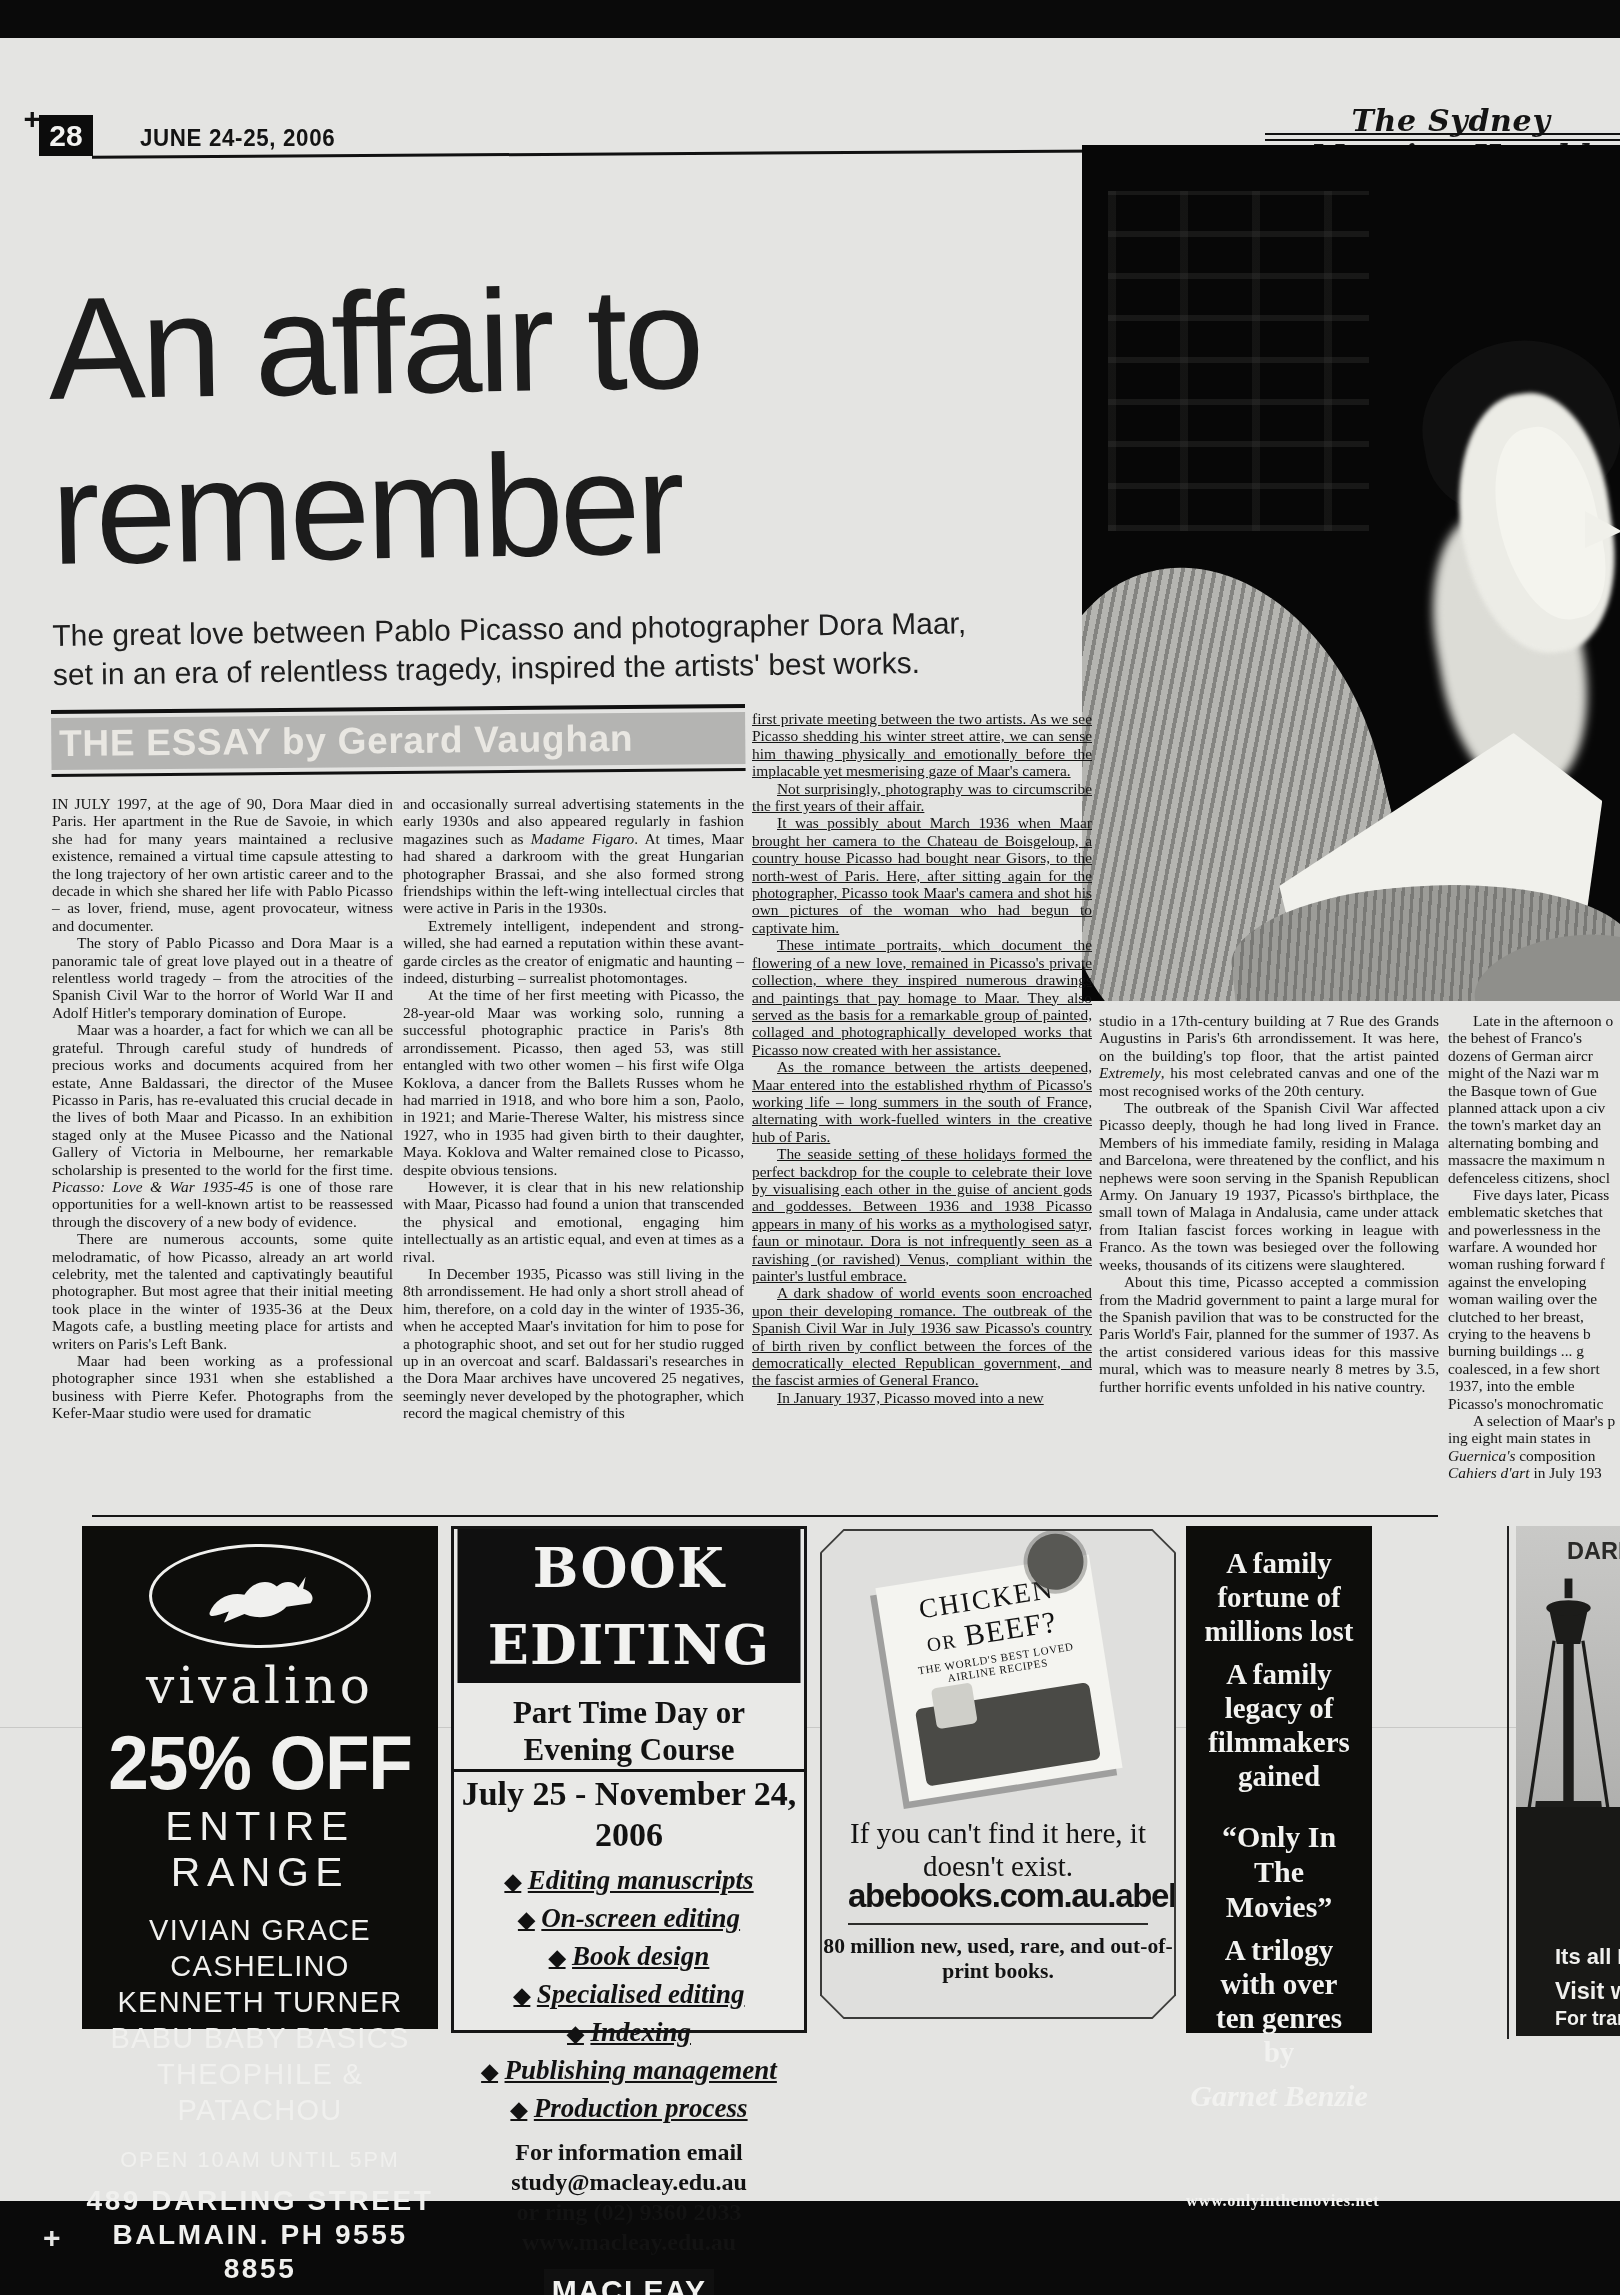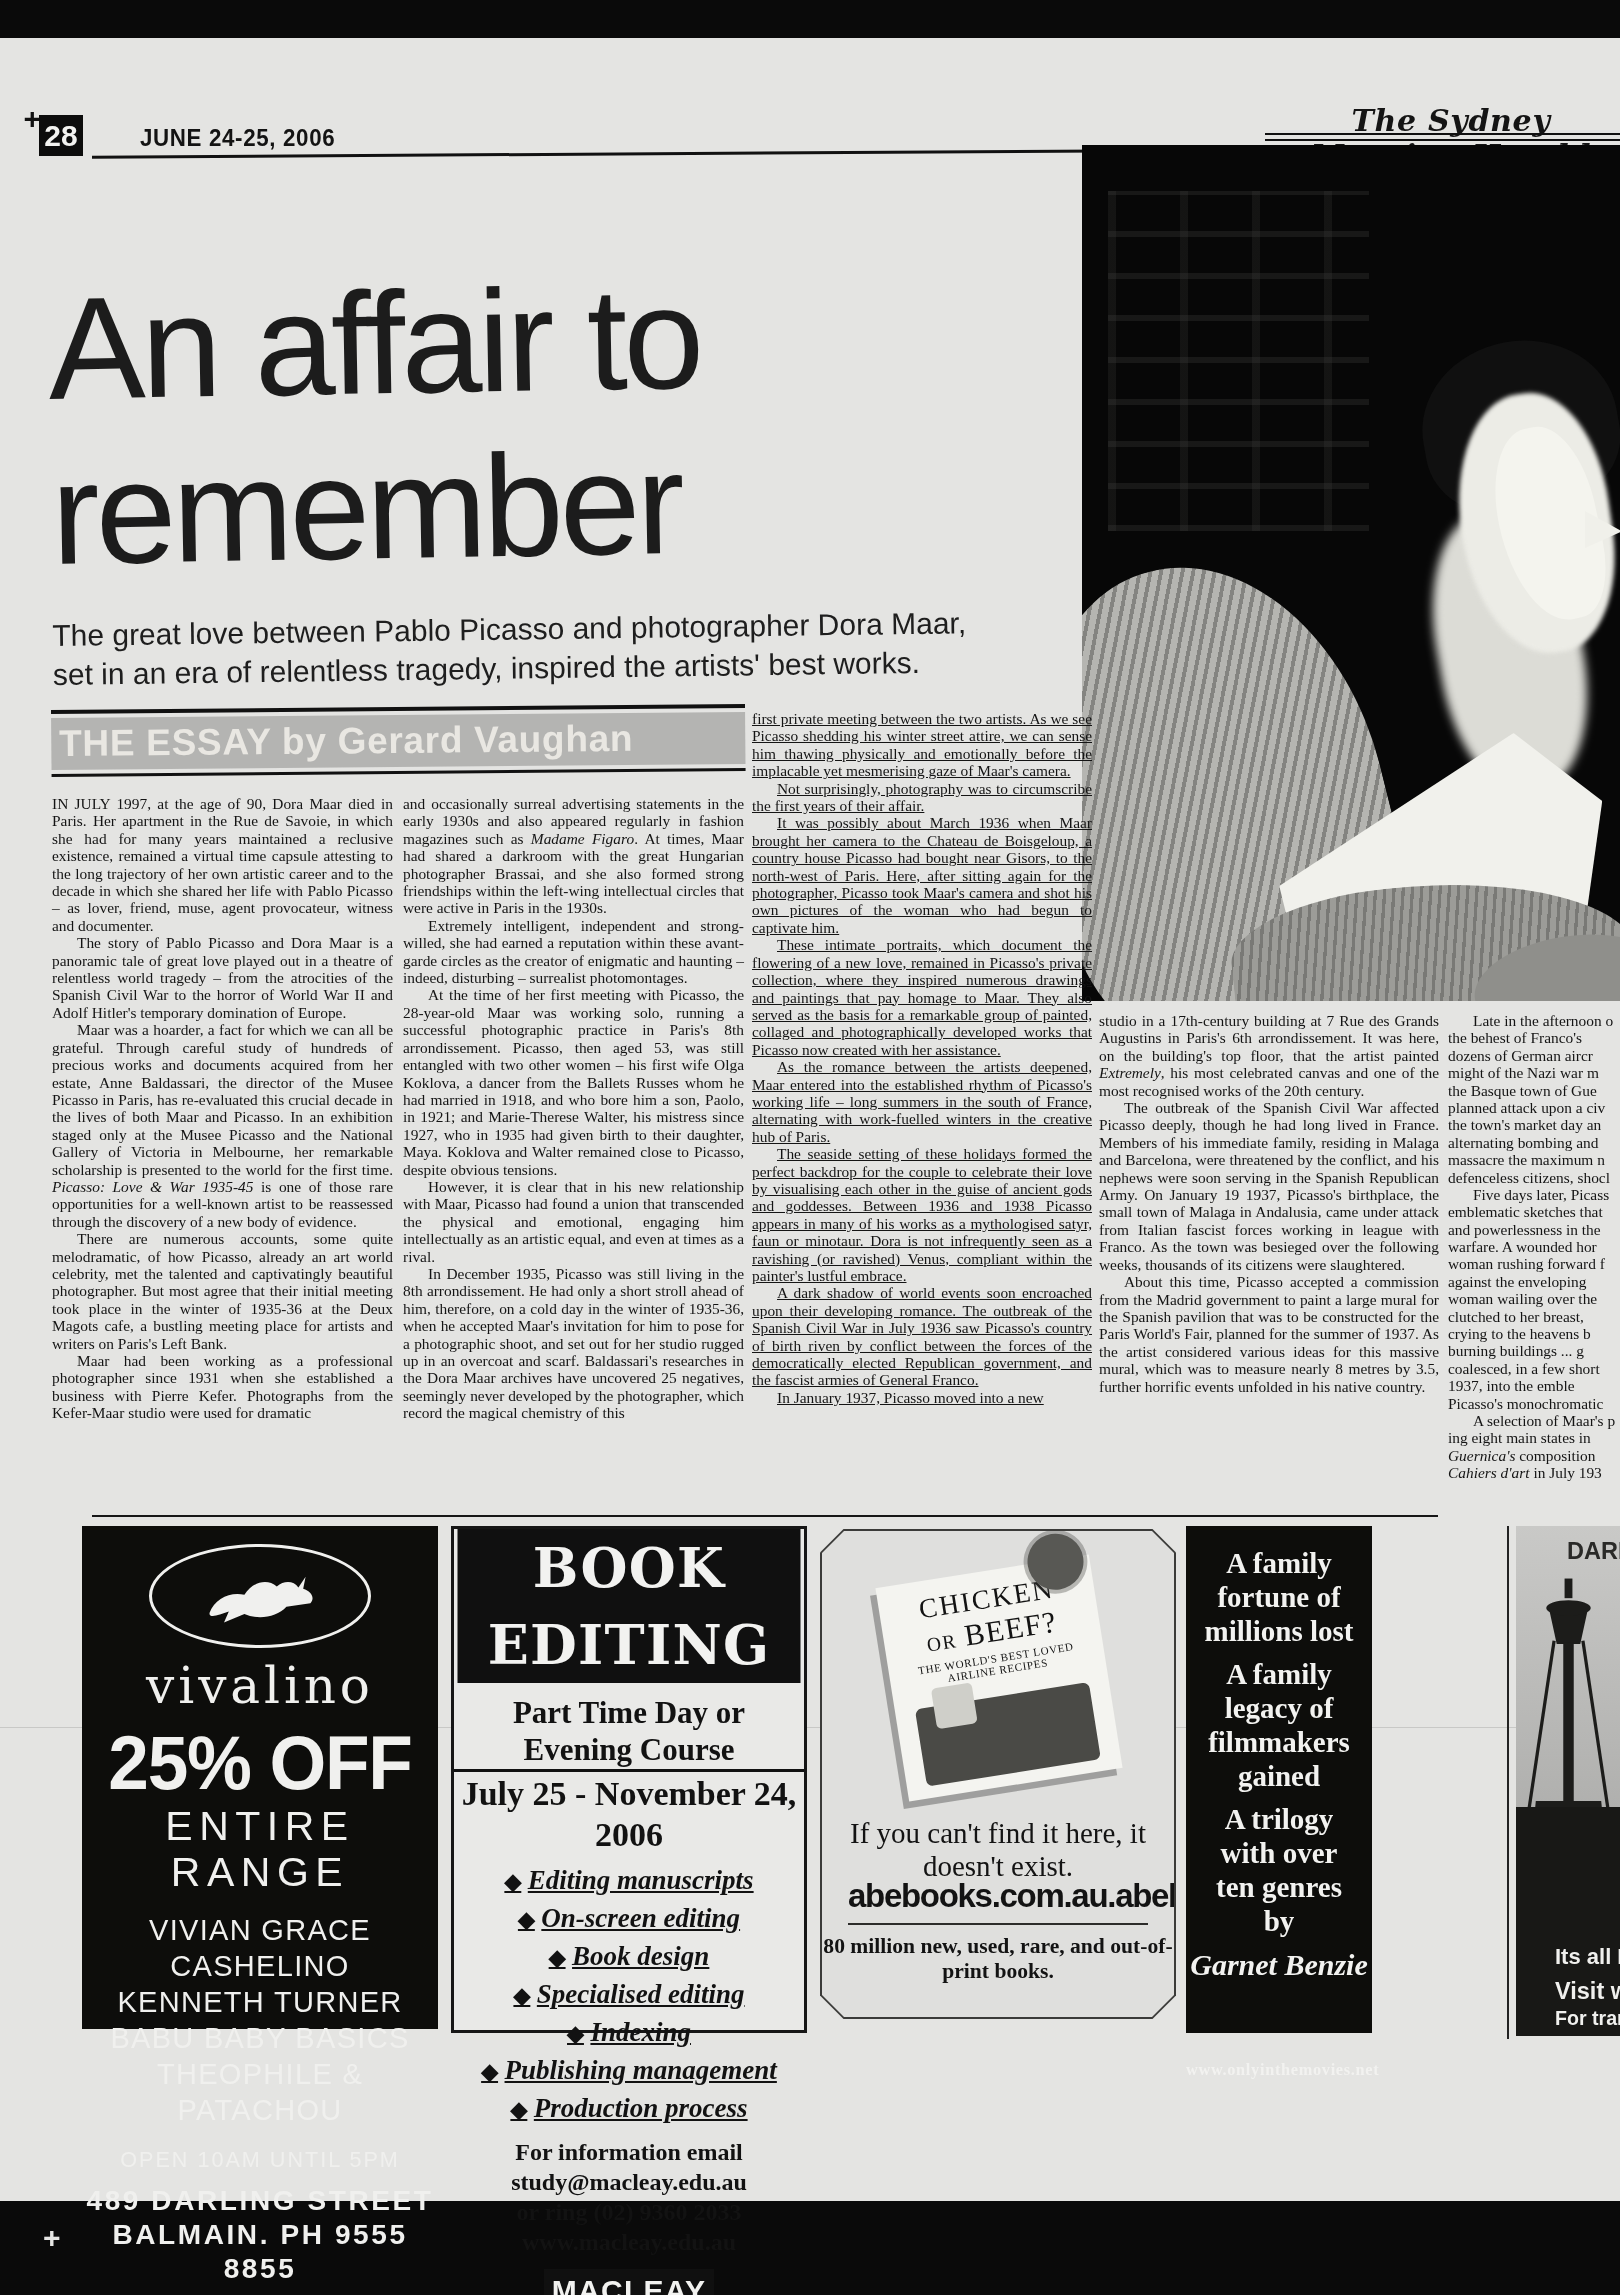--- a/index.html
+++ b/index.html
@@ -4,21 +4,21 @@
 <style>
   html,body{margin:0;padding:0;background:#555;}
   .page{position:relative;width:1621px;height:2295px;background:#e4e4e2;overflow:hidden;
         font-family:"Liberation Serif",serif;color:#131313;}
   .abs{position:absolute;}
   
   .band-top{left:0;top:0;width:1621px;height:38px;background:#0a0a0a;}
   .band-bottom{left:0;top:2201px;width:1621px;height:94px;background:#0a0a0a;}
   .crop-mark{font:bold 30px "Liberation Sans",sans-serif;color:#111;}
   .crop-mark.light{color:#e6e6e4;}
-  .pagenum-box{left:39px;top:115px;width:44px;height:41px;background:#0c0c0c;color:#f2f2f0;
+  .pagenum-box{left:39px;top:115px;width:54px;height:41px;background:#0c0c0c;color:#f2f2f0;
      font:bold 30px/41px "Liberation Sans",sans-serif;text-align:center;}
   .edition-date{left:140px;top:124px;font:bold 24px "Liberation Sans",sans-serif;letter-spacing:0.7px;
      transform:scaleX(.93);transform-origin:left;}
   .masthead{left:1281px;top:103px;width:340px;text-align:center;
      font:bold italic 30px "DejaVu Serif",serif;letter-spacing:0.7px;color:#141414;}
   .rule-header{left:92px;top:152px;width:1203px;height:3.3px;background:#111;transform:rotate(-.35deg);}
   .rule-mast1{left:1265px;top:133px;width:356px;height:2px;background:#111;}
   .rule-mast2{left:1265px;top:139px;width:356px;height:2px;background:#111;}
   
   .headline{left:47px;top:267px;font:400 145px/165px "Liberation Sans",sans-serif;
@@ -307,20 +307,21 @@
         <span>abebooks.co.nz.</span>
       </div>
       <div class="abe-rule"></div>
       <div class="abe-foot">80 million new, used, rare, and out-of-print books.</div>
     </div>
   </div>
 
   <div class="ad ad-mov">
     <div class="mov-line" style="margin-top:19.6px;">A family fortune of millions lost</div>
     <div class="mov-line">A family legacy of filmmakers gained</div>
+    <div class="mov-quote">“Only In The Movies”</div>
     <div class="mov-line">A trilogy with over ten genres by</div>
     <div class="mov-author">Garnet Benzie</div>
     <div class="mov-site">www.onlyinthemovies.net</div>
   </div>
 
   <div class="abs rule-vert-ads"></div>
   <div class="ad ad-darl">
     <div class="darl-head">DARLI</div>
     <svg width="105" height="301" viewBox="0 0 160 460" style="position:absolute;left:0;top:46px;">
       <rect x="74" y="10" width="12" height="30" fill="#1c1c1a"></rect>

